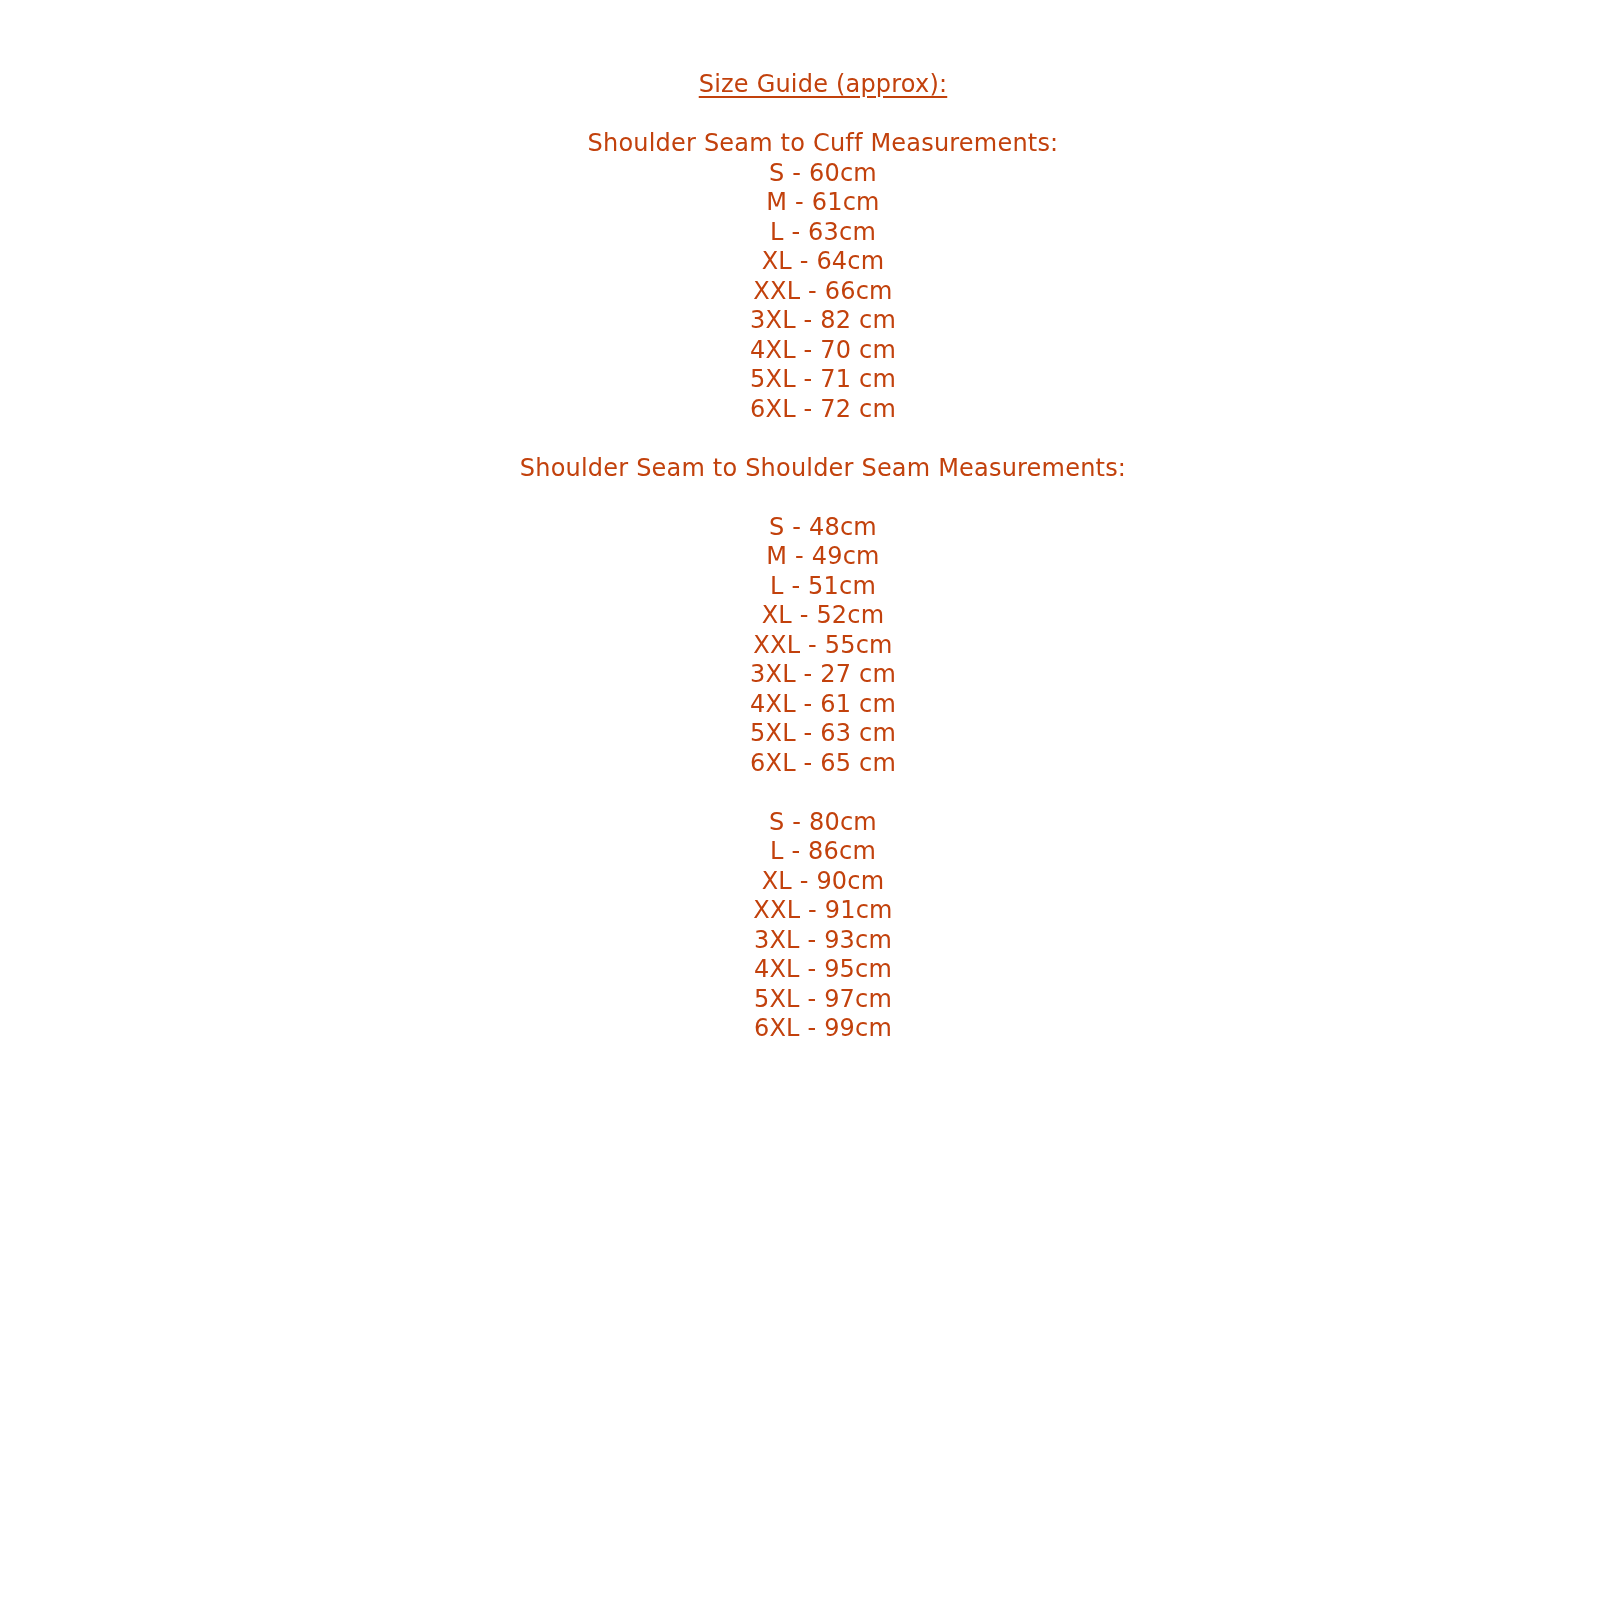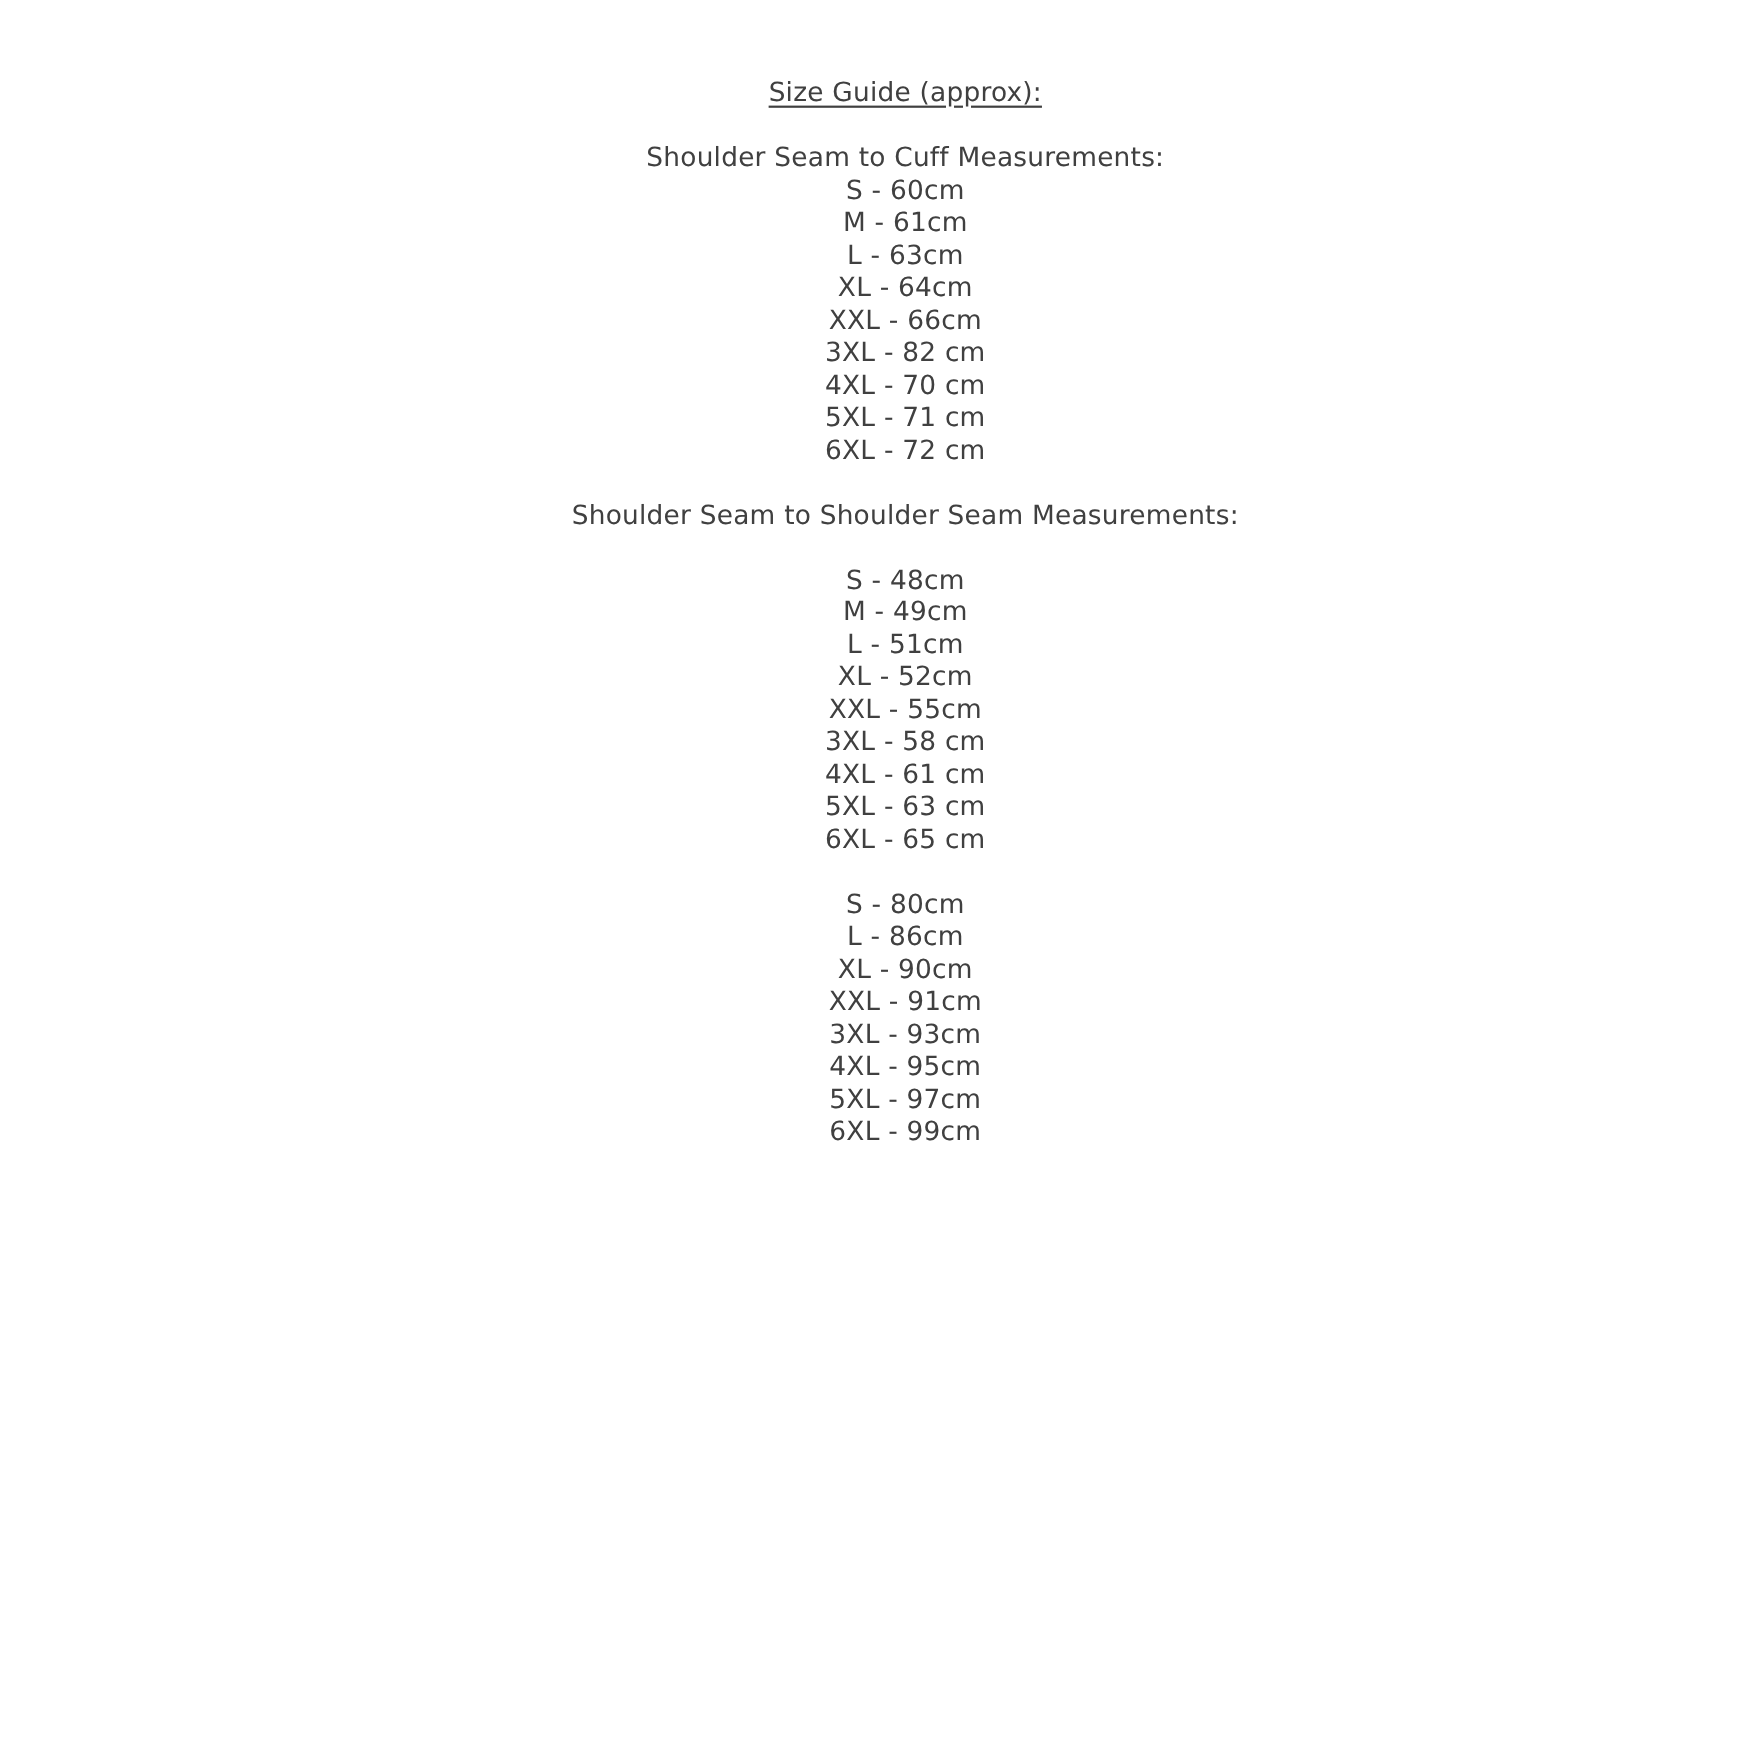--- a/index.html
+++ b/index.html
@@ -15,21 +15,21 @@
     overflow: hidden;
   }
   .content {
     box-sizing: border-box;
     padding-top: 70px;
     padding-left: 46px; 
     text-align: center;
     font-family: "DejaVu Sans", "Liberation Sans", sans-serif;
     font-size: 24px;
     line-height: 29.5px;
-    color: #404040;
+    color: #c2410c;
     letter-spacing: 0.2px;
   }
   .doc-title {
     text-decoration: underline;
     text-underline-offset: 4px;
     margin-bottom: 29.5px; 
   }
   .section + .section {
     margin-top: 29.5px; 
   }
@@ -62,21 +62,21 @@
       <div class="size-row">6XL - 72 cm</div>
     </div>
 
     <div class="section gap-after-heading">
       <div class="section-heading">Shoulder Seam to Shoulder Seam Measurements:</div>
       <div class="size-row">S - 48cm</div>
       <div class="size-row">M - 49cm</div>
       <div class="size-row">L - 51cm</div>
       <div class="size-row">XL - 52cm</div>
       <div class="size-row">XXL - 55cm</div>
-      <div class="size-row">3XL - 58 cm</div>
+      <div class="size-row">3XL - 27 cm</div>
       <div class="size-row">4XL - 61 cm</div>
       <div class="size-row">5XL - 63 cm</div>
       <div class="size-row">6XL - 65 cm</div>
     </div>
 
     <div class="section">
       <div class="size-row">S - 80cm</div>
       <div class="size-row">L - 86cm</div>
       <div class="size-row">XL - 90cm</div>
       <div class="size-row">XXL - 91cm</div>

